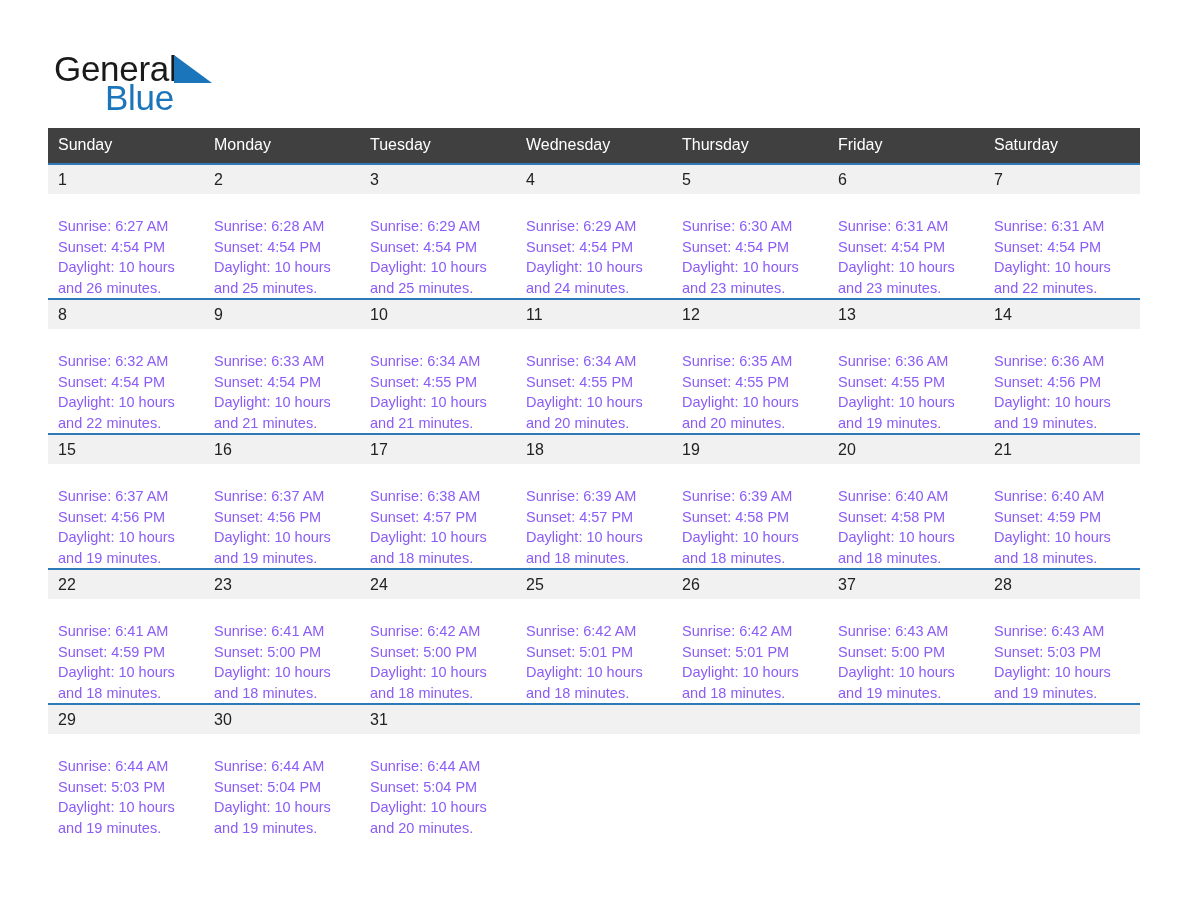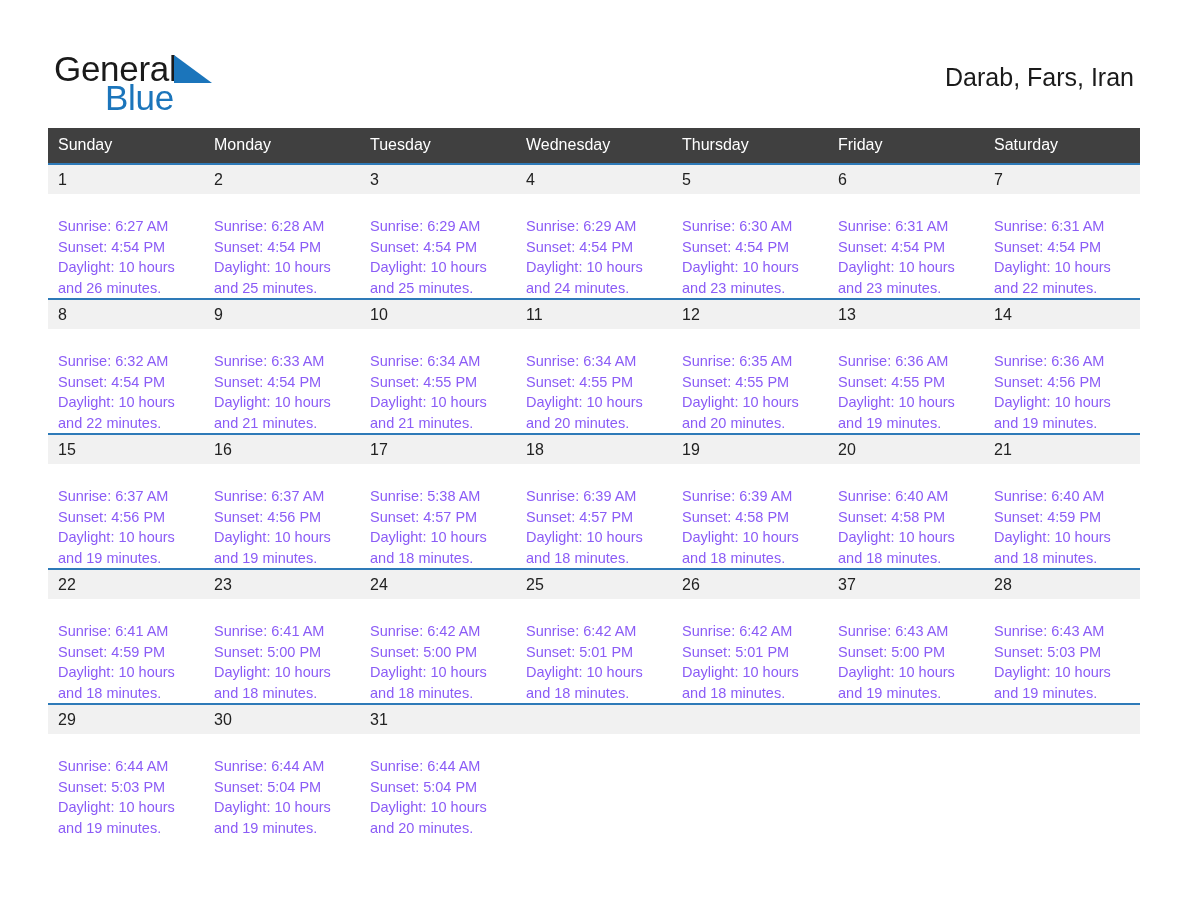--- a/index.html
+++ b/index.html
@@ -139,21 +139,20 @@
 
     <div class="logo">
       <div class="logo-row1">
         <span class="logo-general">General</span>
         <span class="logo-flag"></span>
       </div>
       <span class="logo-blue">Blue</span>
     </div>
 
     <div class="title-block">
-      <div class="location">Darab, Fars, Iran</div>
     </div>
 
   </div>
 
   <table class="calendar">
     <thead>
       <tr>
         <th>Sunday</th>
         <th>Monday</th>
         <th>Tuesday</th>
@@ -326,21 +325,21 @@
                 <div>Sunrise: 6:37 AM</div>
                 <div>Sunset: 4:56 PM</div>
                 <div class="daylight-line">Daylight: 10 hours and 19 minutes.</div>
               </div>
             </div>
           </td>
           <td>
             <div class="cell">
               <div class="daynum">17</div>
               <div class="details">
-                <div>Sunrise: 5:38 AM</div>
+                <div>Sunrise: 6:38 AM</div>
                 <div>Sunset: 4:57 PM</div>
                 <div class="daylight-line">Daylight: 10 hours and 18 minutes.</div>
               </div>
             </div>
           </td>
           <td>
             <div class="cell">
               <div class="daynum">18</div>
               <div class="details">
                 <div>Sunrise: 6:39 AM</div>

